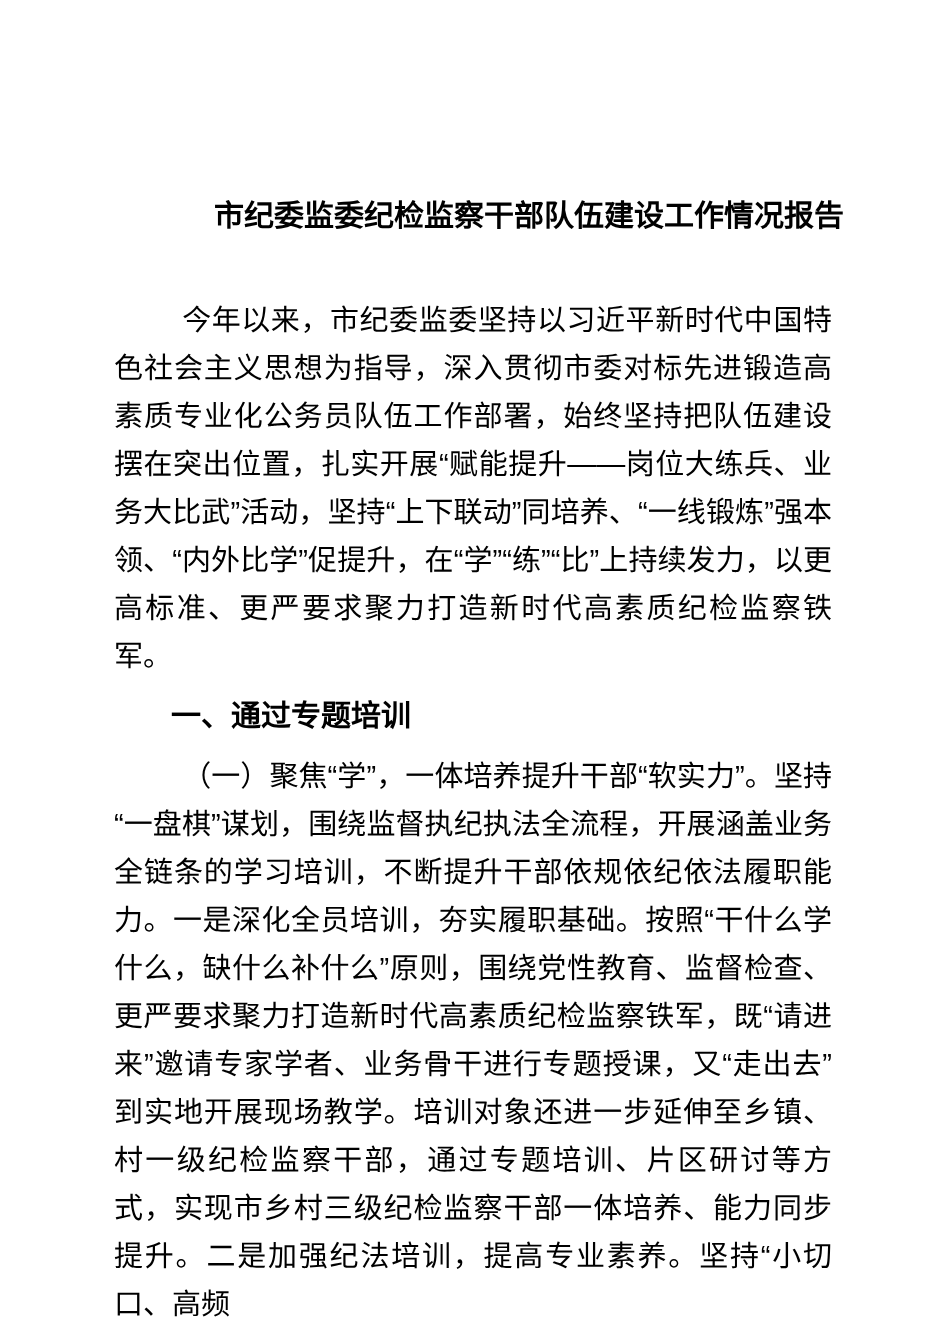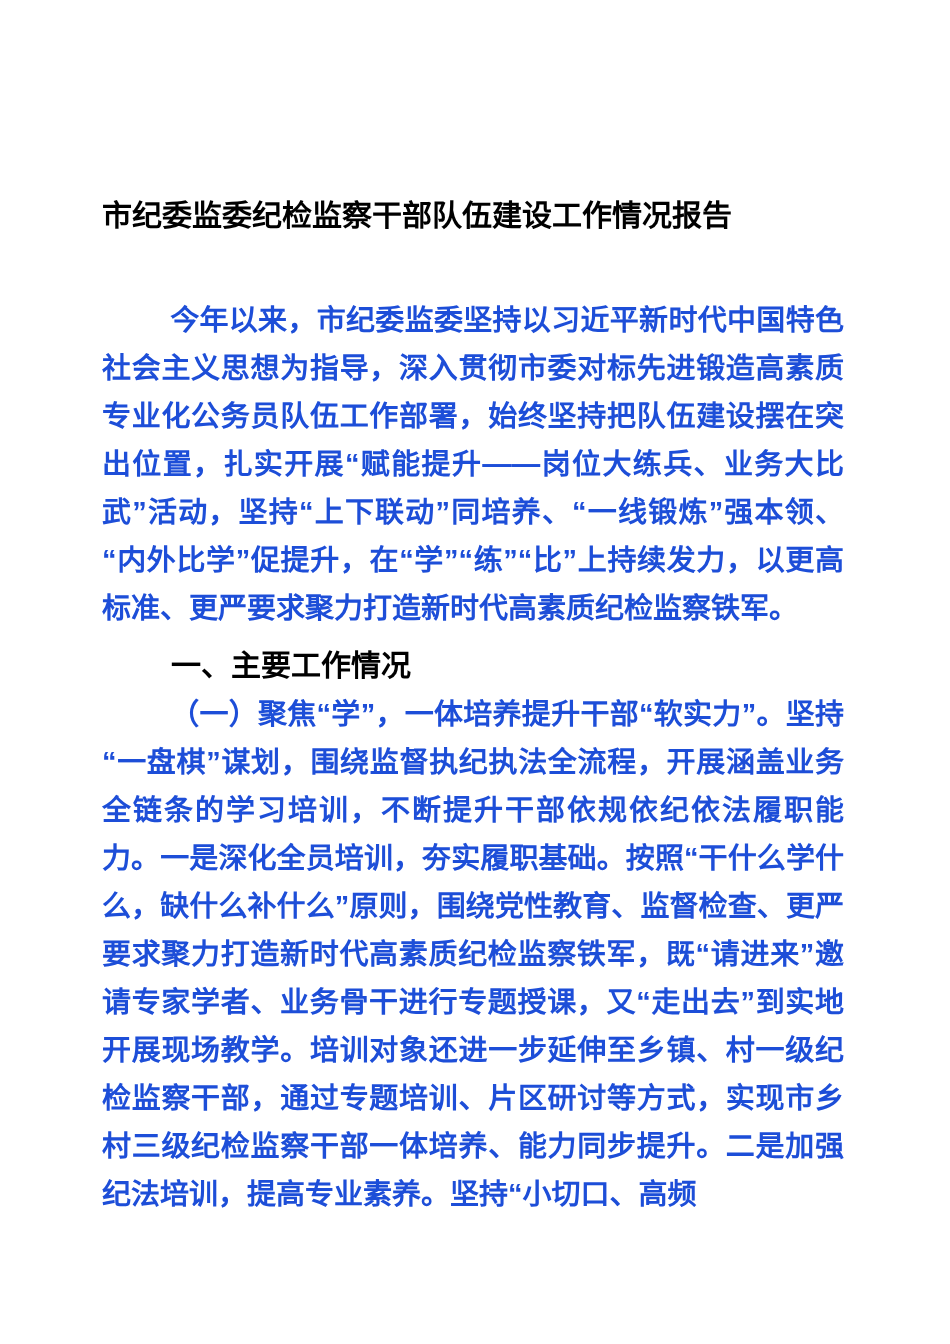--- a/index.html
+++ b/index.html
@@ -15,50 +15,50 @@
     background: #ffffff;
     box-sizing: border-box;
     padding: 190px 106px 0 102px;
     overflow: hidden;
     font-family: "Liberation Sans", "DejaVu Sans", sans-serif;
     color: #000000;
   }
   .doc-title {
     font-size: 30px;
     font-weight: bold;
-    text-align: left;
+    text-align: right;
     line-height: 52px;
     letter-spacing: 0px;
     margin: 0 0 54px 0;
     color: #000000;
   }
   .doc-para {
     font-size: 29px;
-    font-weight: bold;
+    font-weight: normal;
     line-height: 48px;
     text-align: justify;
     text-justify: inter-ideograph;
     text-indent: 2.35em;
-    margin: 0;
+    margin: 12px;
     word-break: break-all;
-    color: #1d4ed8;
+    color: #000000;
   }
   .doc-heading {
     font-size: 30px;
     font-weight: bold;
     line-height: 48px;
     text-indent: 2.3em;
     margin: 10px 0 0 0;
     color: #000000;
   }
 </style>
 </head>
 <body>
 
 <div class="page">
   <h1 class="doc-title">市纪委监委纪检监察干部队伍建设工作情况报告</h1>
 
   <p class="doc-para">今年以来，市纪委监委坚持以习近平新时代中国特色社会主义思想为指导，深入贯彻市委对标先进锻造高素质专业化公务员队伍工作部署，始终坚持把队伍建设摆在突出位置，扎实开展“赋能提升——岗位大练兵、业务大比武”活动，坚持“上下联动”同培养、“一线锻炼”强本领、“内外比学”促提升，在“学”“练”“比”上持续发力，以更高标准、更严要求聚力打造新时代高素质纪检监察铁军。</p>
 
-  <h2 class="doc-heading">一、主要工作情况</h2>
+  <h2 class="doc-heading">一、通过专题培训</h2>
 
   <p class="doc-para">（一）聚焦“学”，一体培养提升干部“软实力”。坚持“一盘棋”谋划，围绕监督执纪执法全流程，开展涵盖业务全链条的学习培训，不断提升干部依规依纪依法履职能力。一是深化全员培训，夯实履职基础。按照“干什么学什么，缺什么补什么”原则，围绕党性教育、监督检查、更严要求聚力打造新时代高素质纪检监察铁军，既“请进来”邀请专家学者、业务骨干进行专题授课，又“走出去”到实地开展现场教学。培训对象还进一步延伸至乡镇、村一级纪检监察干部，通过专题培训、片区研讨等方式，实现市乡村三级纪检监察干部一体培养、能力同步提升。二是加强纪法培训，提高专业素养。坚持“小切口、高频</p>
 </div>
 
 </body></html>

